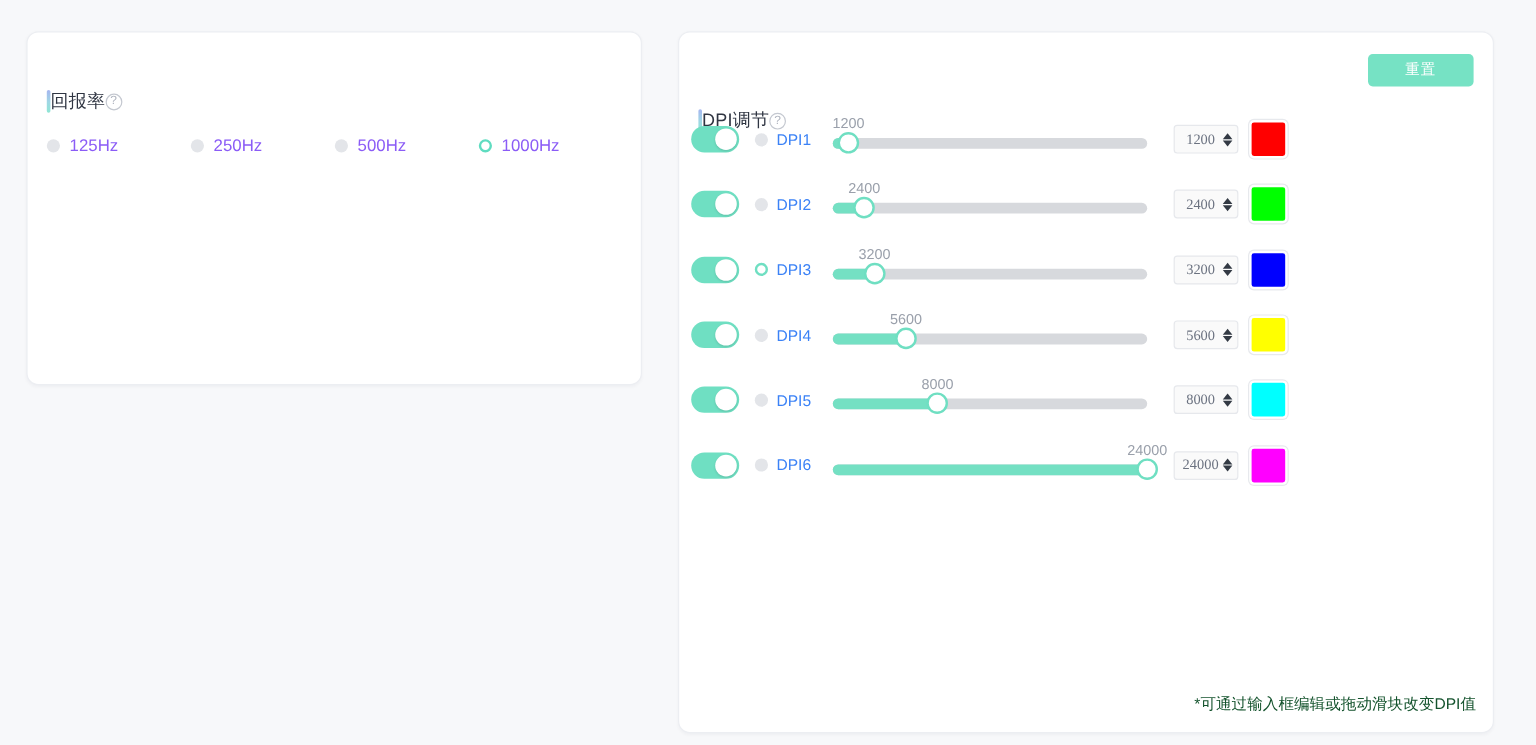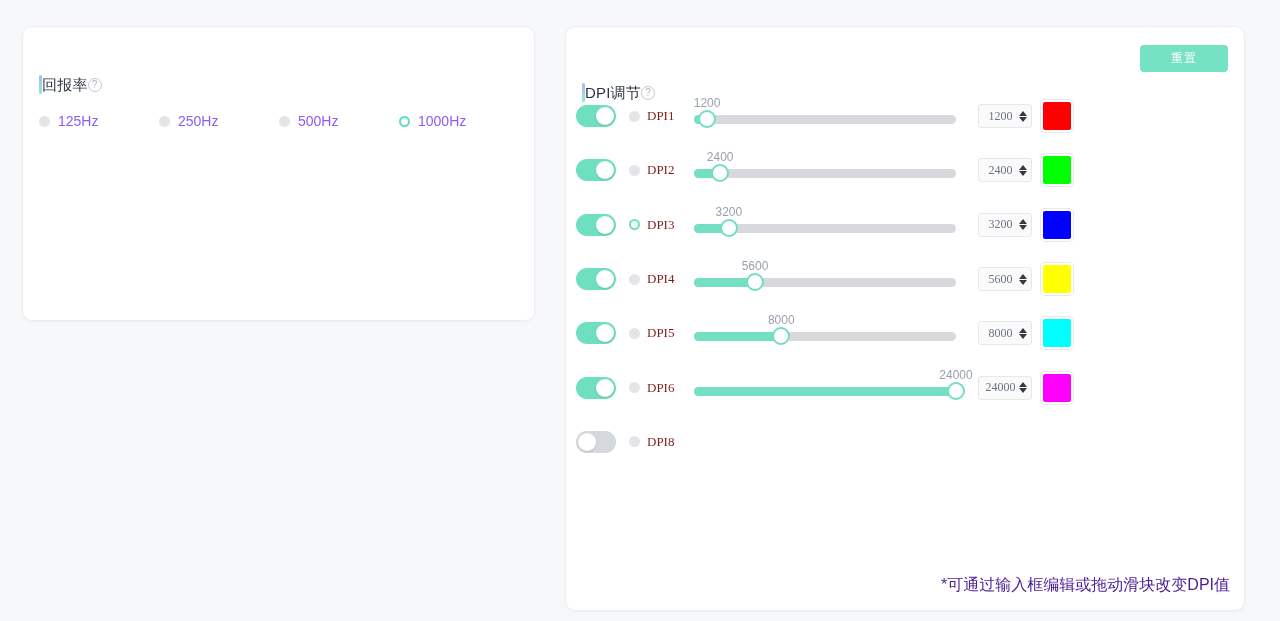--- a/index.html
+++ b/index.html
@@ -139,22 +139,21 @@
   
   .dpi-pick {
     position: absolute;
     left: 63px;
     display: flex; align-items: center; gap: 7px;
     cursor: pointer;
   }
   .dpi-pick .radio-dot { width: 11px; height: 11px; }
   .dpi-name {
     font-size: 13px;
-    color: #7f1d1d;
-    font-family: Liberation Serif, serif;
+    color: #3b82f6;
   }
 
   
   .slider-wrap {
     position: absolute;
     left: 128px;
     width: 266px;
     height: 40px;
   }
   .slider-value {
@@ -231,22 +230,22 @@
     border-radius: 4px;
     border: 2px solid #ffffff;
     box-shadow: 0 0 0 1px #e7e9ed;
     cursor: pointer;
   }
 
   
   .footer-note {
     position: absolute;
     right: 14px; bottom: 14px;
-    font-size: 16px;
-    color: #4c1d95;
+    font-size: 13px;
+    color: #14532d;
   }
 </style>
 </head>
 <body>
 
 <div class="page">
 
   <div class="card" id="card-polling">
 
     <div class="sec-head" style="left:16px; top:48px;">
@@ -270,21 +269,21 @@
       </div>
       <div class="radio-item selected">
         <span class="radio-dot"></span>
         <span class="radio-label">1000Hz</span>
       </div>
     </div>
   </div>
 
   <div class="card" id="card-dpi">
 
-    <div class="sec-head" style="left:16px; top:56px;">
+    <div class="sec-head" style="left:16px; top:64px;">
       <div class="accent-bar"></div>
       <span class="sec-title">DPI调节</span>
       <span class="help-icon">?</span>
     </div>
 
     <button class="reset-btn">重置</button>
 
     <div class="dpi-list" id="dpi-list">
         <div class="dpi-row">
           <div class="toggle">
@@ -423,27 +422,18 @@
           </div>
           <div class="num-input">
             <span class="num-value">24000</span>
             <span class="spinner">
               <span class="spin-up"></span>
               <span class="spin-down"></span>
             </span>
           </div>
           <div class="color-swatch" style="background: rgb(255, 0, 255);"></div>
         </div>
-        <div class="dpi-row">
-          <div class="toggle off">
-            <div class="knob"></div>
-          </div>
-          <div class="dpi-pick">
-            <span class="radio-dot"></span>
-            <span class="dpi-name">DPI8</span>
-          </div>
-        </div>
       </div>
 
     <div class="footer-note">*可通过输入框编辑或拖动滑块改变DPI值</div>
   </div>
 
 </div>
 
 </body></html>

